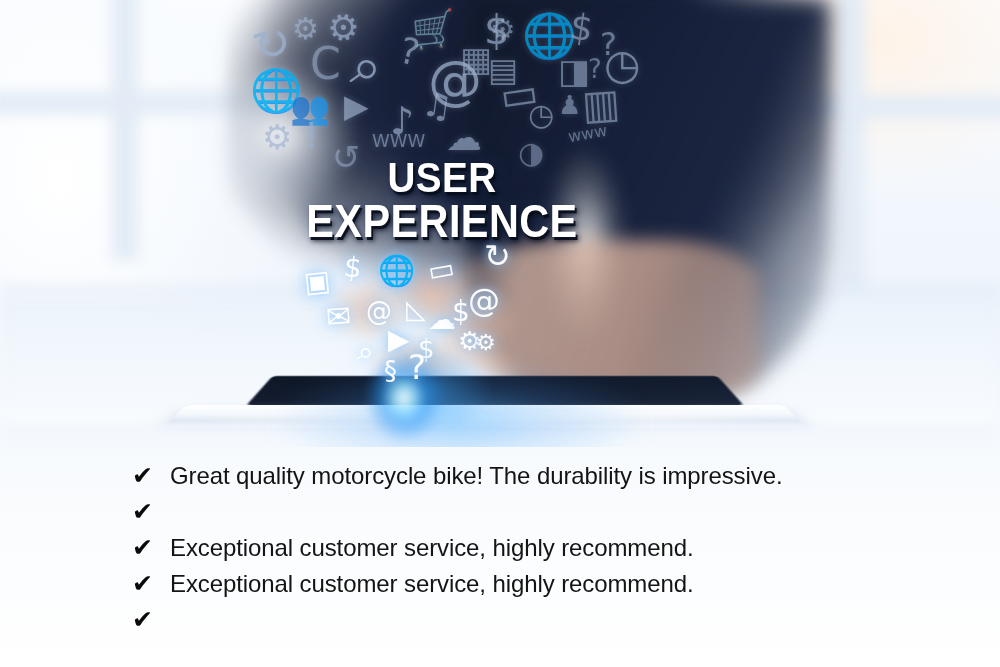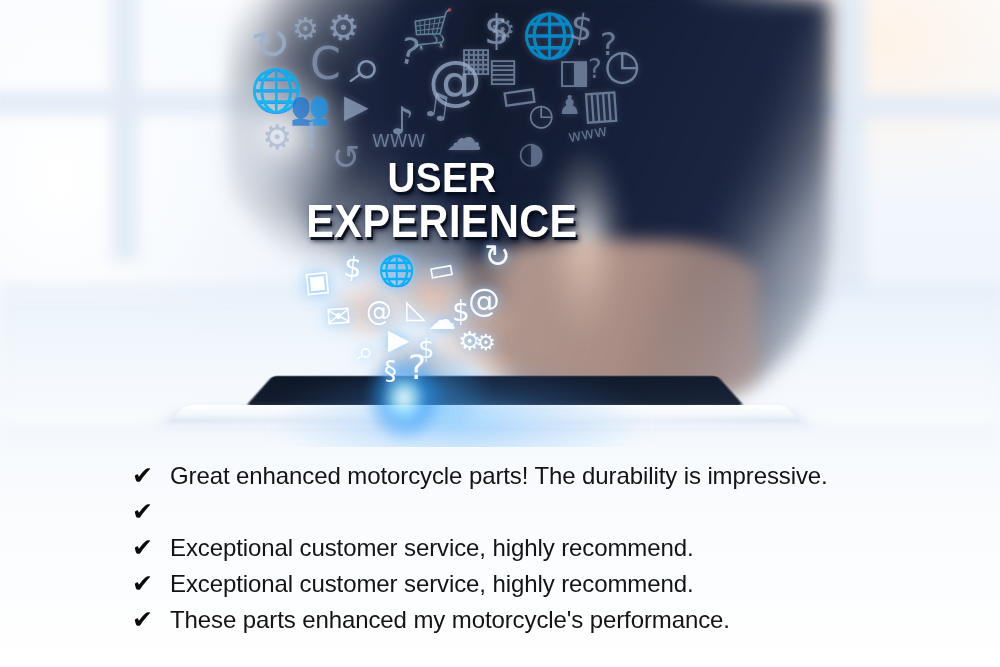--- a/index.html
+++ b/index.html
@@ -286,33 +286,32 @@
     <div class="title">
       <div class="title-l1">USER</div>
       <div class="title-l2">EXPERIENCE</div>
     </div>
   </div>
 
   <div class="caption">
     <div class="review-list" id="review-list">
         <div class="review-item">
           <span class="check">✔</span>
-          <span class="review-text">Great enhanced motorcycle parts! The durability is impressive.</span>
+          <span class="review-text">Great quality motorcycle bike! The durability is impressive.</span>
         </div>
         <div class="review-item">
           <span class="check">✔</span>
         </div>
         <div class="review-item">
           <span class="check">✔</span>
           <span class="review-text">Exceptional customer service, highly recommend.</span>
         </div>
         <div class="review-item">
           <span class="check">✔</span>
           <span class="review-text">Exceptional customer service, highly recommend.</span>
         </div>
         <div class="review-item">
           <span class="check">✔</span>
-          <span class="review-text">These parts enhanced my motorcycle's performance.</span>
         </div>
       </div>
   </div>
 
 </div>
 
 </body></html>

